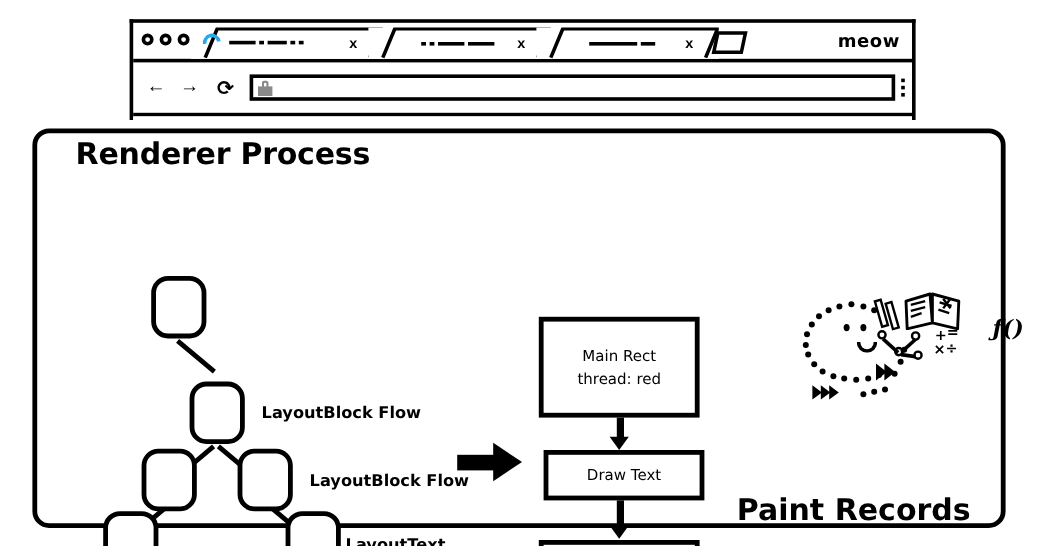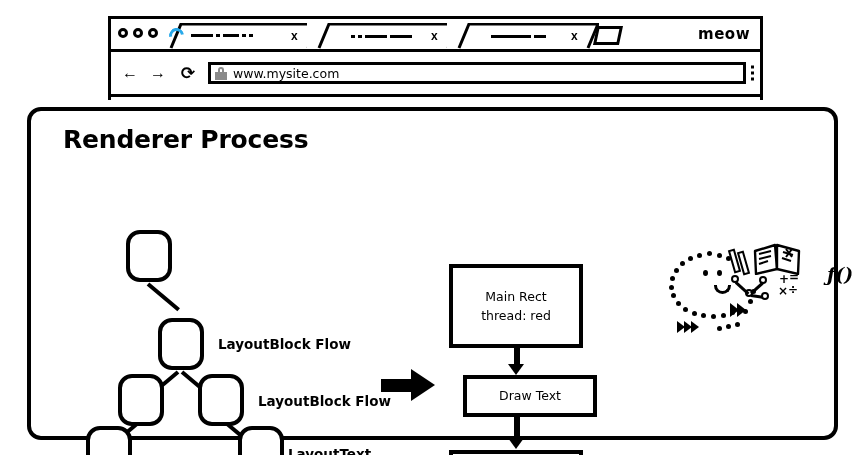--- a/index.html
+++ b/index.html
@@ -86,21 +86,21 @@
   #viewport-strip{
     position:absolute;left:0;top:78px;width:100%;height:6px;background:#fff;
   }
 
   
   #renderer-panel{
     position:absolute;left:27px;top:107px;width:811px;height:333px;
     border:4px solid #000;border-radius:14px;box-sizing:border-box;background:#fff;
   }
   #renderer-title{
-    position:absolute;left:32px;top:14px;
+    position:absolute;left:32px;top:3px;
     font-size:25px;font-weight:bold;letter-spacing:-0.2px;
     font-family:"DejaVu Sans",sans-serif;
   }
 
   
   #layout-tree{position:absolute;left:55px;top:67px;width:330px;height:250px;}
   .node{
     position:absolute;width:46px;height:52px;border:4px solid #000;border-radius:14px;
     box-sizing:border-box;background:#fff;z-index:2;
   }
@@ -119,21 +119,21 @@
     border-left:24px solid #000;
   }
 
   
   .paint-box{
     position:absolute;border:4px solid #000;box-sizing:border-box;background:#fff;
     display:flex;flex-direction:column;align-items:center;justify-content:center;
     font-size:12.5px;font-family:"DejaVu Sans",sans-serif;line-height:1.55;
   }
   #paint-box-1{left:418px;top:153px;width:134px;height:84px;}
-  #paint-box-2{left:432px;top:264px;width:134px;height:42px;}
+  #paint-box-2{left:422px;top:264px;width:134px;height:42px;}
   #paint-box-3{left:418px;top:339px;width:134px;height:78px;}
   .v-arrow{position:absolute;left:481px;width:8px;}
   .v-arrow .vshaft{position:absolute;left:1.5px;top:0;width:6px;background:#000;}
   .v-arrow .vhead{
     position:absolute;left:-4px;width:0;height:0;
     border-left:8px solid transparent;border-right:8px solid transparent;
     border-top:11px solid #000;
   }
   #v-arrow-1{top:237px;height:27px;}
   #v-arrow-1 .vshaft{height:17px;}
@@ -240,21 +240,20 @@
 
   <div id="urlbar-row">
     <span class="nav-btn" id="nav-back">←</span>
     <span class="nav-btn" id="nav-forward">→</span>
     <span class="nav-btn" id="nav-reload">⟳</span>
     <div id="omnibox">
       <span id="lock-icon">
         <i class="shackle"></i>
           <i class="body"></i>
       </span>
-      <span id="url-text" title="Search or type a URL">www.mysite.com</span>
     </div>
     <span id="kebab-menu">
         <i></i>
         <i></i>
         <i></i>
       </span>
   </div>
 
   <div id="viewport-strip"></div>
 </div>
@@ -306,20 +305,21 @@
     <i class="vshaft"></i>
       <i class="vhead"></i>
   </div>
 
   <div class="paint-box" id="paint-box-3">
     
     
     
   </div>
 
+  <div id="paint-records-label">Paint Records</div>
 
   <div id="main-thread-doodle">
 
     <div id="dot-face">
       <i class="dot" style="left:38px;top:0px;"></i>
       <i class="dot" style="left:28px;top:2px;"></i>
       <i class="dot" style="left:19px;top:5px;"></i>
       <i class="dot" style="left:11px;top:10px;"></i>
       <i class="dot" style="left:5px;top:17px;"></i>
       <i class="dot" style="left:1px;top:25px;"></i>

